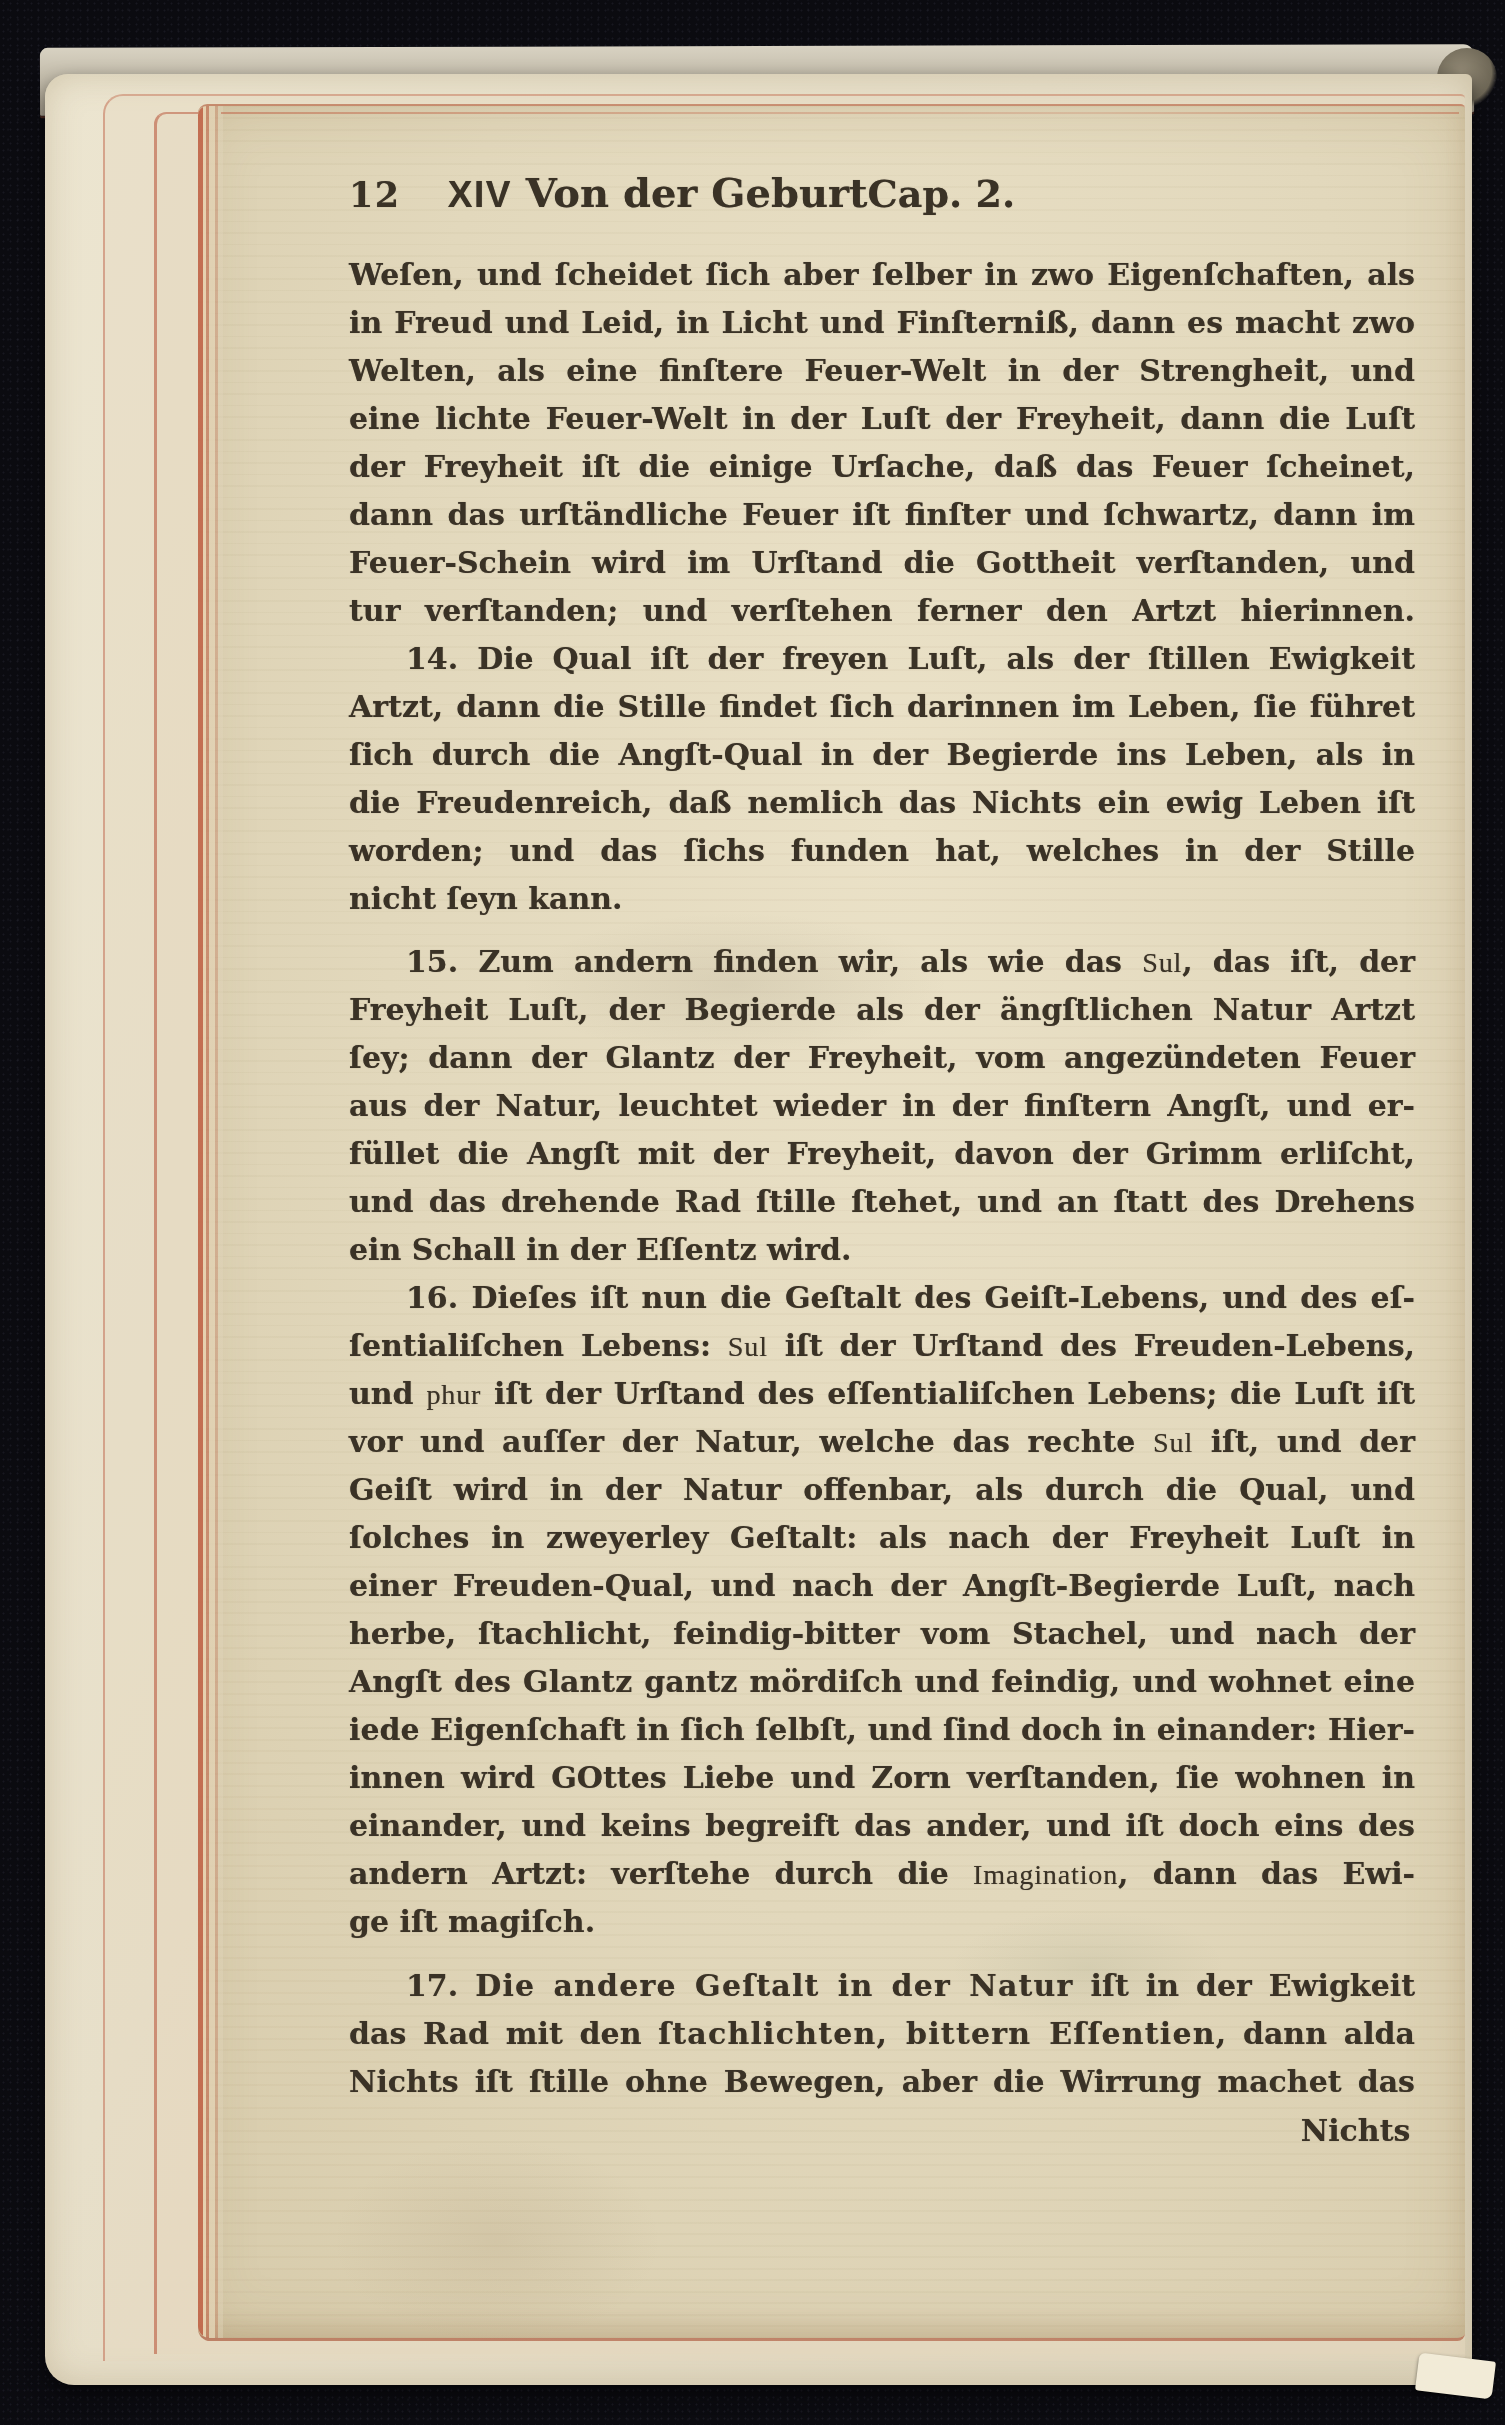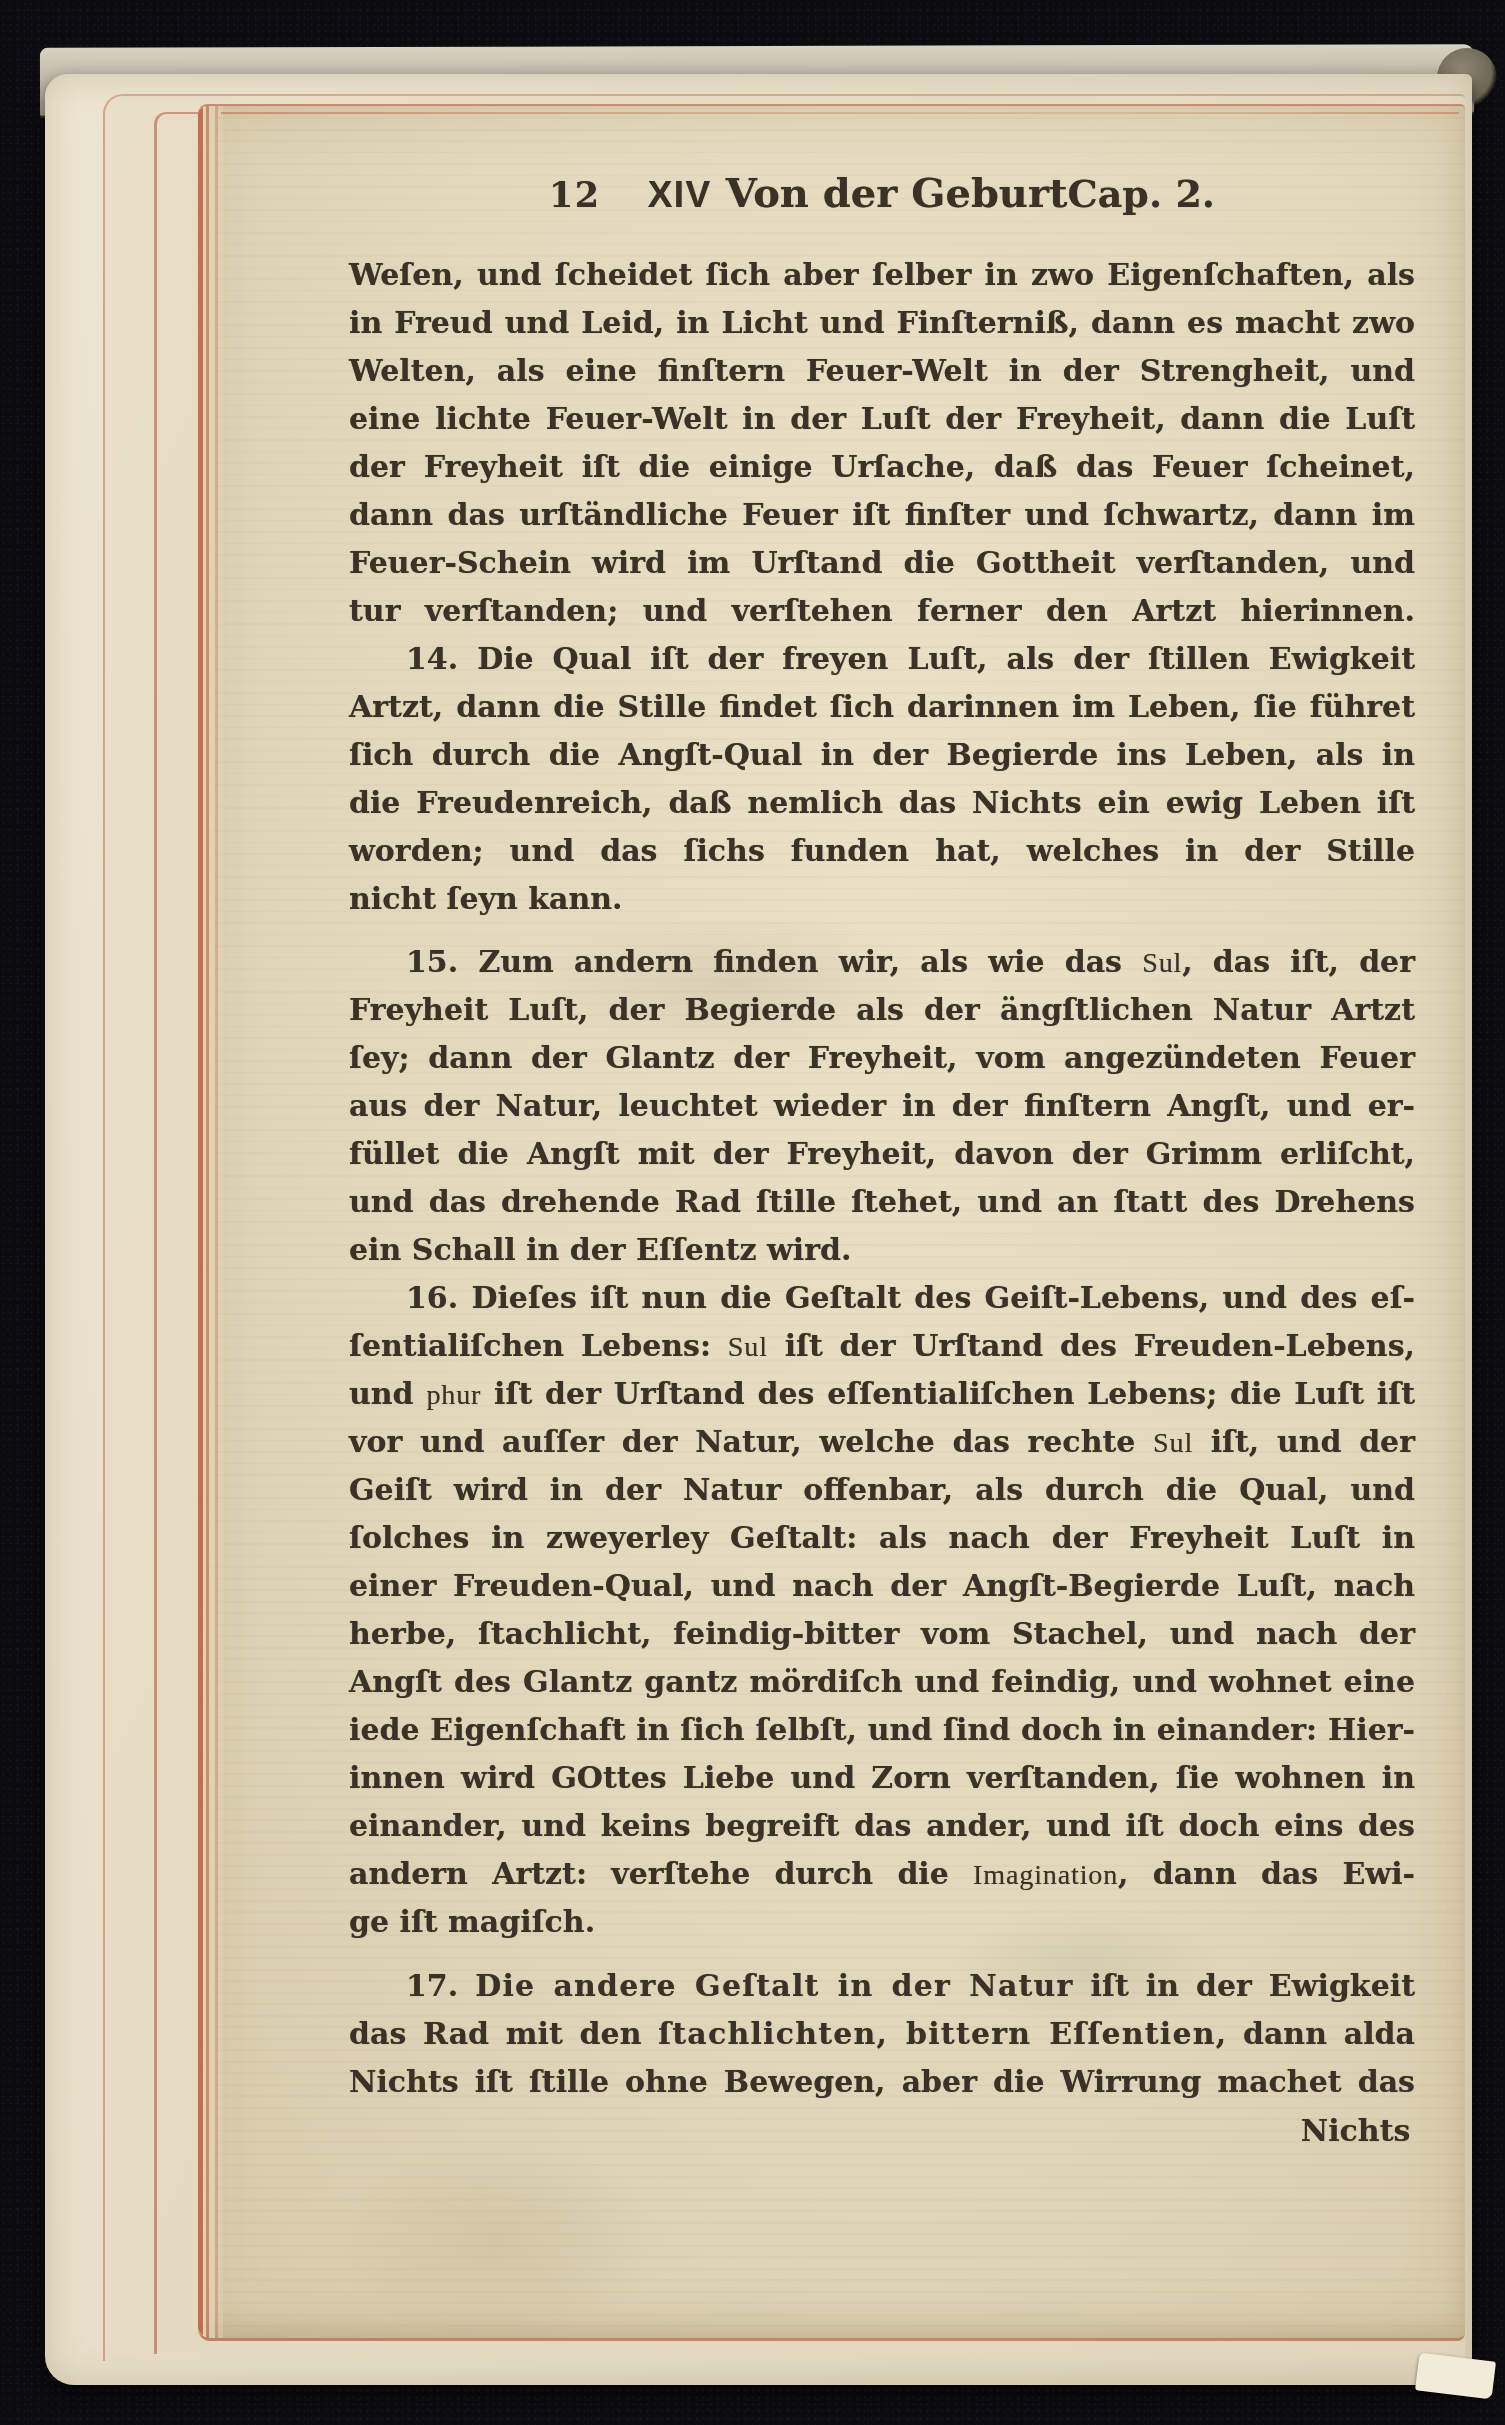--- a/index.html
+++ b/index.html
@@ -87,21 +87,21 @@
     background:#f2ebd7;border-radius:6.1px 3.1px 7.7px 3.1px;transform:rotate(7deg);
     box-shadow:0 1.5px 3.8px rgba(0,0,0,.5);
   }
   
   .text-block{
     position:absolute;left:151px;top:63px;width:1066px;
     color:#3a3226;
     text-shadow:0 0 0.8px rgba(58,50,38,.55);
   }
   .page-header{
-    display:flex;justify-content:center;align-items:baseline;
+    display:flex;justify-content:flex-start;align-items:baseline;
     height:54px;font-weight:bold;
   }
   .folio{font-size:35px;letter-spacing:1.5px;}
   .running-title{font-size:40px;}
   .running-title .numeral{
     font-family:Liberation Sans, sans-serif;font-weight:600;font-size:37px;
     letter-spacing:1.5px;margin-right:14px;margin-left:47px;
   }
   .chapter{font-size:38px;}
   .body-lines{margin-top:28px;}
@@ -145,21 +145,21 @@
         <span class="folio">12</span>
         <span class="running-title">
           <span class="numeral">XIV</span><span>Von der Geburt</span>
         </span>
         <span class="chapter">Cap. 2.</span>
       </div>
 
       <div class="body-lines" id="body-lines">
           <div class="line"><span>Weſen, und ſcheidet ſich aber ſelber in zwo Eigenſchaften, als</span></div>
           <div class="line"><span>in Freud und Leid, in Licht und Finſterniß, dann es macht zwo</span></div>
-          <div class="line"><span>Welten, als eine finſtern Feuer-Welt in der Strengheit, und</span></div>
+          <div class="line"><span>Welten, als eine finſtere Feuer-Welt in der Strengheit, und</span></div>
           <div class="line"><span>eine lichte Feuer-Welt in der Luſt der Freyheit, dann die Luſt</span></div>
           <div class="line"><span>der Freyheit iſt die einige Urſache, daß das Feuer ſcheinet,</span></div>
           <div class="line"><span>dann das urſtändliche Feuer iſt finſter und ſchwartz, dann im</span></div>
           <div class="line"><span>Feuer-Schein wird im Urſtand die Gottheit verſtanden, und</span></div>
           <div class="line"><span>tur verſtanden; und verſtehen ferner den Artzt hierinnen.</span></div>
           <div class="line indent"><span>14. Die Qual iſt der freyen Luſt, als der ſtillen Ewigkeit</span></div>
           <div class="line"><span>Artzt, dann die Stille findet ſich darinnen im Leben, ſie führet</span></div>
           <div class="line"><span>ſich durch die Angſt-Qual in der Begierde ins Leben, als in</span></div>
           <div class="line"><span>die Freudenreich, daß nemlich das Nichts ein ewig Leben iſt</span></div>
           <div class="line"><span>worden; und das ſichs funden hat, welches in der Stille</span></div>

